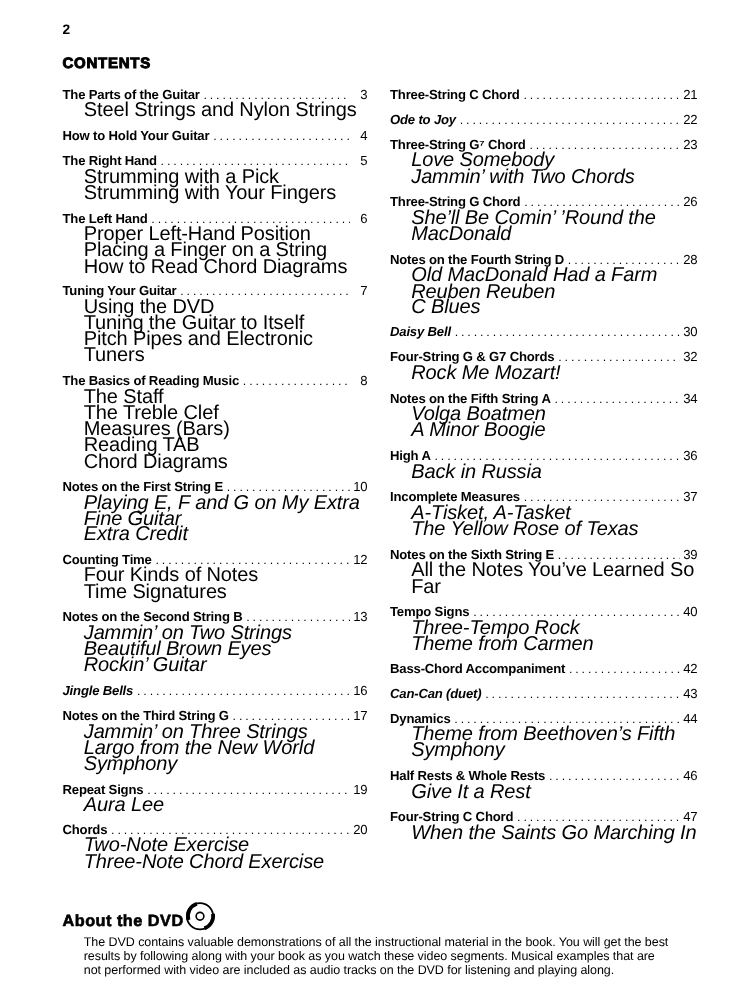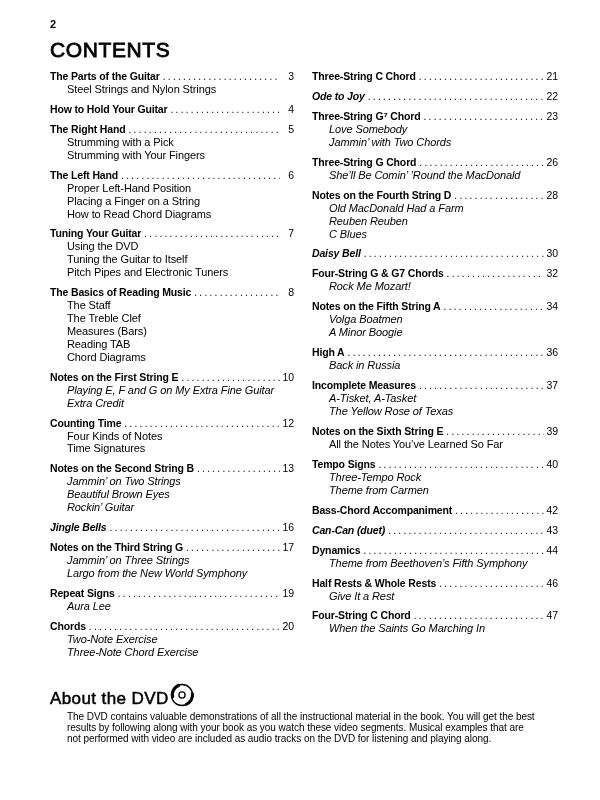--- a/index.html
+++ b/index.html
@@ -21,22 +21,22 @@
     padding: 18px 42px 0 50px;
     background: #ffffff;
   }
   .page-number {
     font-size: 11px;
     font-weight: bold;
     line-height: 12px;
   }
   .contents-title {
     margin: 11px 0 11px 0;
-    font-size: 21px;
-    font-weight: normal;
+    font-size: 12px;
+    font-weight: bold;
     letter-spacing: 0.6px;
     -webkit-text-stroke: 0.8px #000;
     line-height: 18px;
   }
   .columns {
     display: flex;
     gap: 18px;
     min-height: 592px;
     align-items: flex-start;
   }
@@ -69,35 +69,35 @@
   }
   .toc-page {
     font-weight: normal;
     font-size: 10.5px;
     text-align: right;
     min-width: 12px;
     white-space: nowrap;
   }
   .toc-sub {
     margin-left: 17px;
-    font-size: 11px;
+    font-size: 16px;
     line-height: 12.9px;
     letter-spacing: -0.1px;
   }
   .toc-sub.it { font-style: italic; }
 
   .about { margin-top: 16px; }
   .about-heading-row {
     display: flex;
     align-items: flex-end;
     height: 24px;
   }
   .about-heading {
-    font-size: 17px;
-    font-weight: normal;
+    font-size: 13px;
+    font-weight: bold;
     letter-spacing: 0.4px;
     -webkit-text-stroke: 0.5px #000;
     line-height: 14px;
   }
   .dvd-icon { margin-left: -3px; }
   .dvd-icon svg { display: block; transform: translateY(3px); }
   .about-body {
     margin: 5px 0 0 17px;
     width: 468px;
     font-size: 10px;

